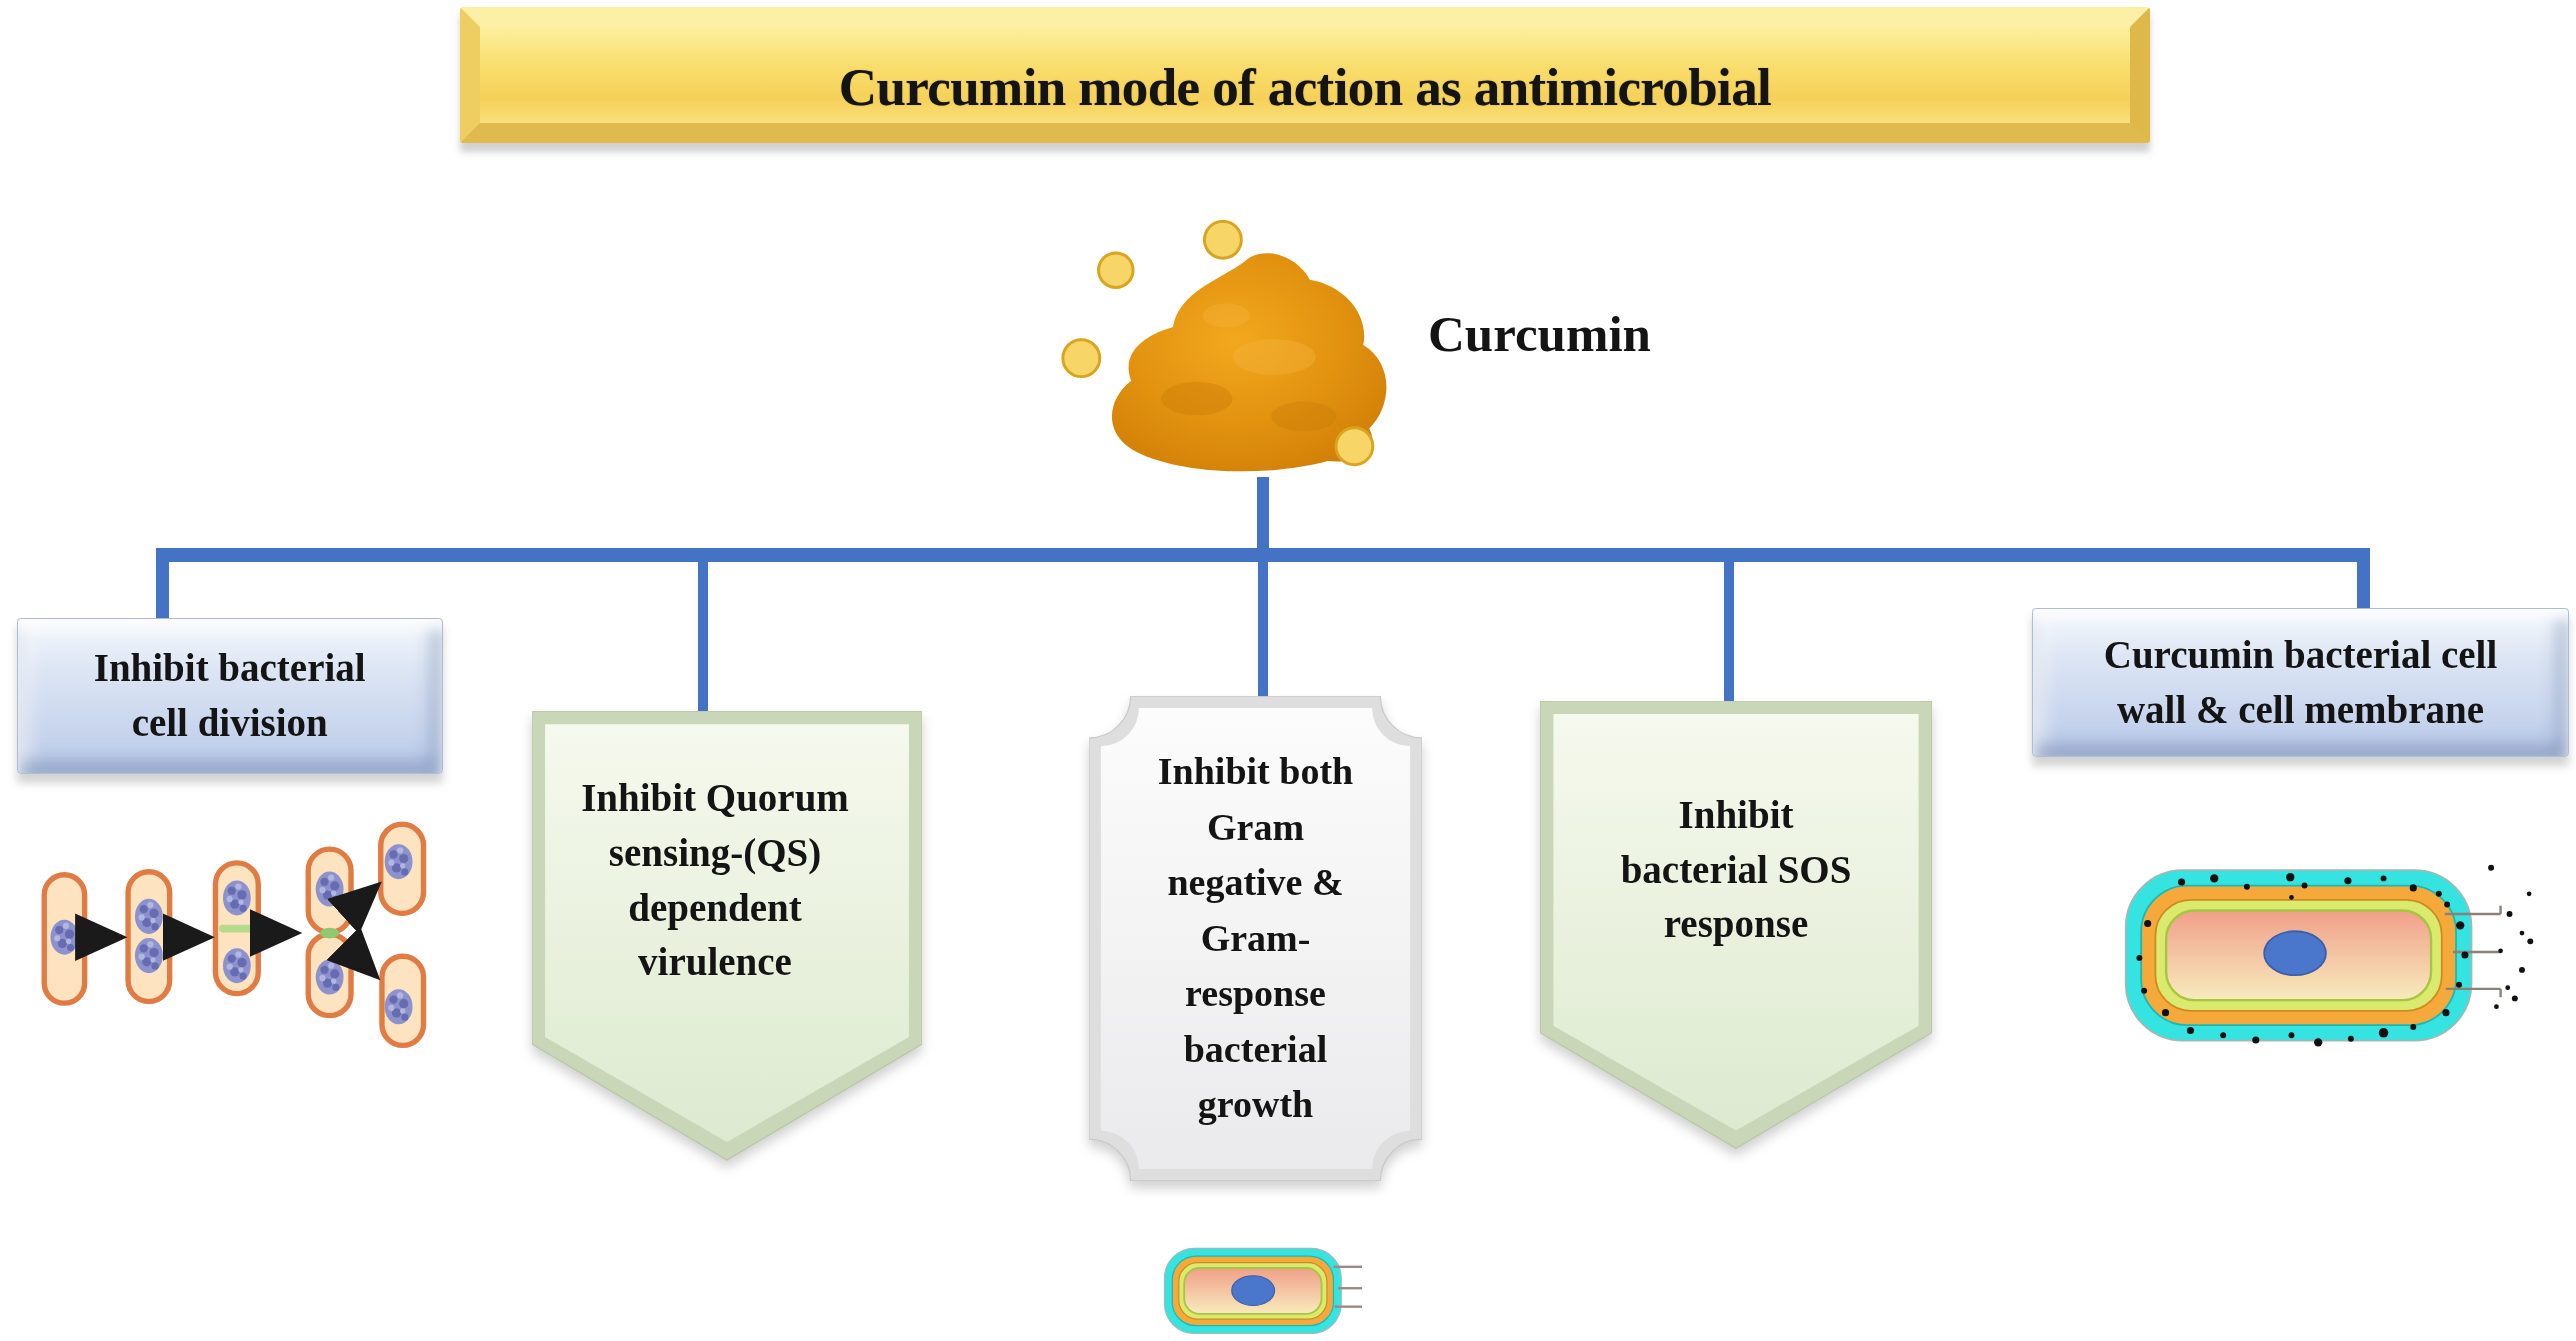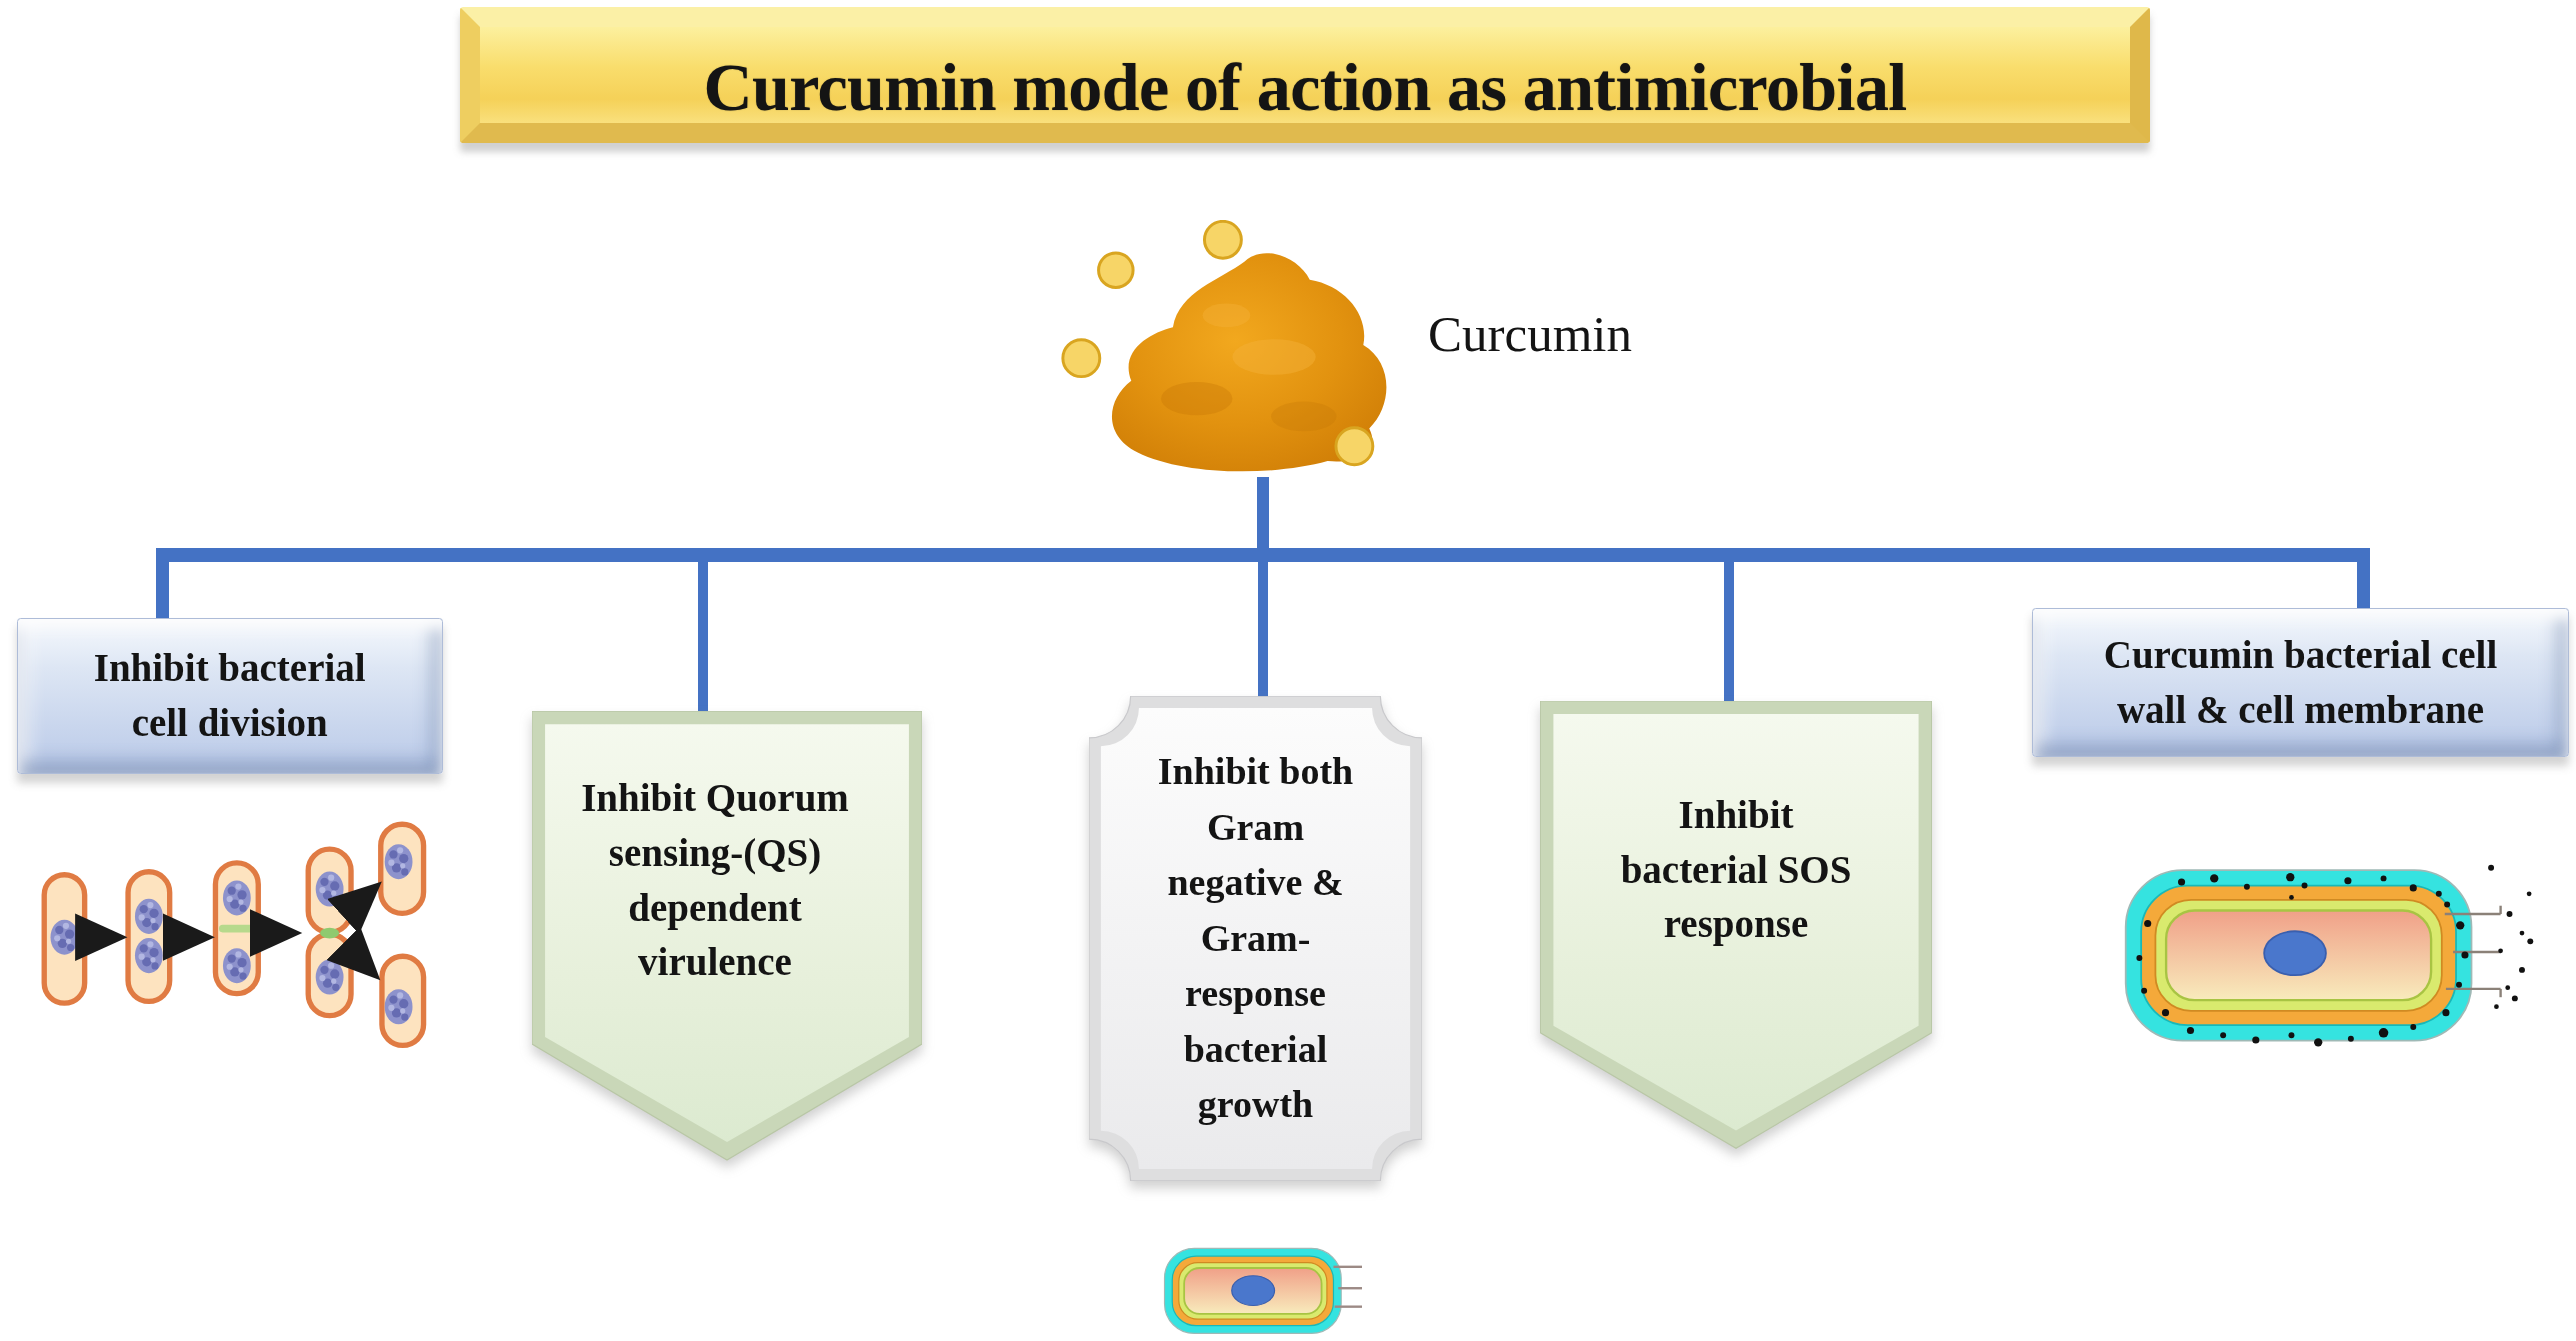--- a/index.html
+++ b/index.html
@@ -11,42 +11,42 @@
   .conn{position:absolute;background:#4472c4;z-index:1;}
   
   .banner{
     position:absolute;left:460px;top:7.1px;width:1690px;height:136px;box-sizing:border-box;
     border:20px solid;border-color:#fbf0a6 #dfb84a #e0ba4e #eece60;border-radius:3.6px;
     background:linear-gradient(180deg,#fcf09e 0%,#f9dd6c 42%,#f5d158 75%,#f9e07d 100%);
     box-shadow:0 8.3px 7.1px rgba(120,120,120,.35);
     display:flex;align-items:center;justify-content:center;z-index:2;
   }
   .banner .title{
-    font-size:68px;font-weight:bold;letter-spacing:-0.6px;white-space:nowrap;
+    font-size:53px;font-weight:bold;letter-spacing:-0.6px;white-space:nowrap;
     text-shadow:0 0 1.2px rgba(0,0,0,.35);
     margin-top:24px;
   }
   
   .bluebox{
     position:absolute;z-index:2;border-radius:3.6px;border:1.2px solid #aebcd8;box-sizing:border-box;
     background:linear-gradient(180deg,#f6f9fd 0%,#dde6f4 32%,#b9c9e8 100%);
     box-shadow:inset 0 9.5px 14.3px rgba(255,255,255,.95),
                inset 0 -12px 15.5px rgba(104,126,168,.45),
                inset 13px 0 15.5px rgba(255,255,255,.55),
                inset -13px 0 15.5px rgba(104,126,168,.32),
                0 8.3px 8.3px rgba(110,110,110,.30);
     display:flex;align-items:center;justify-content:center;text-align:center;
   }
   .boxtext{font-size:39px;font-weight:bold;line-height:1.40;text-align:center;}
   .boxtext.small{font-size:38px;line-height:1.46;font-family:Liberation Serif, serif;}
   
   .shape{position:absolute;z-index:2;filter:drop-shadow(0 7.1px 6px rgba(120,120,120,.35));}
   .shapetext{position:absolute;z-index:3;display:flex;align-items:center;justify-content:center;}
   .illus{position:absolute;z-index:2;}
-  .curcumin-label{position:absolute;left:1428px;top:305px;font-size:51px;font-weight:normal;z-index:2;}
+  .curcumin-label{position:absolute;left:1428px;top:305px;font-size:51px;font-weight:bold;z-index:2;}
 </style>
 </head>
 <body>
 
 <div id="stage">
 
   <div class="conn" style="left:1257px;top:477px;width:12px;height:79px;"></div>
   <div class="conn" style="left:156px;top:548px;width:2214px;height:14.3px;"></div>
   <div class="conn" style="left:156px;top:559px;width:13px;height:62px;"></div>
   <div class="conn" style="left:698px;top:559px;width:10px;height:156px;"></div>

